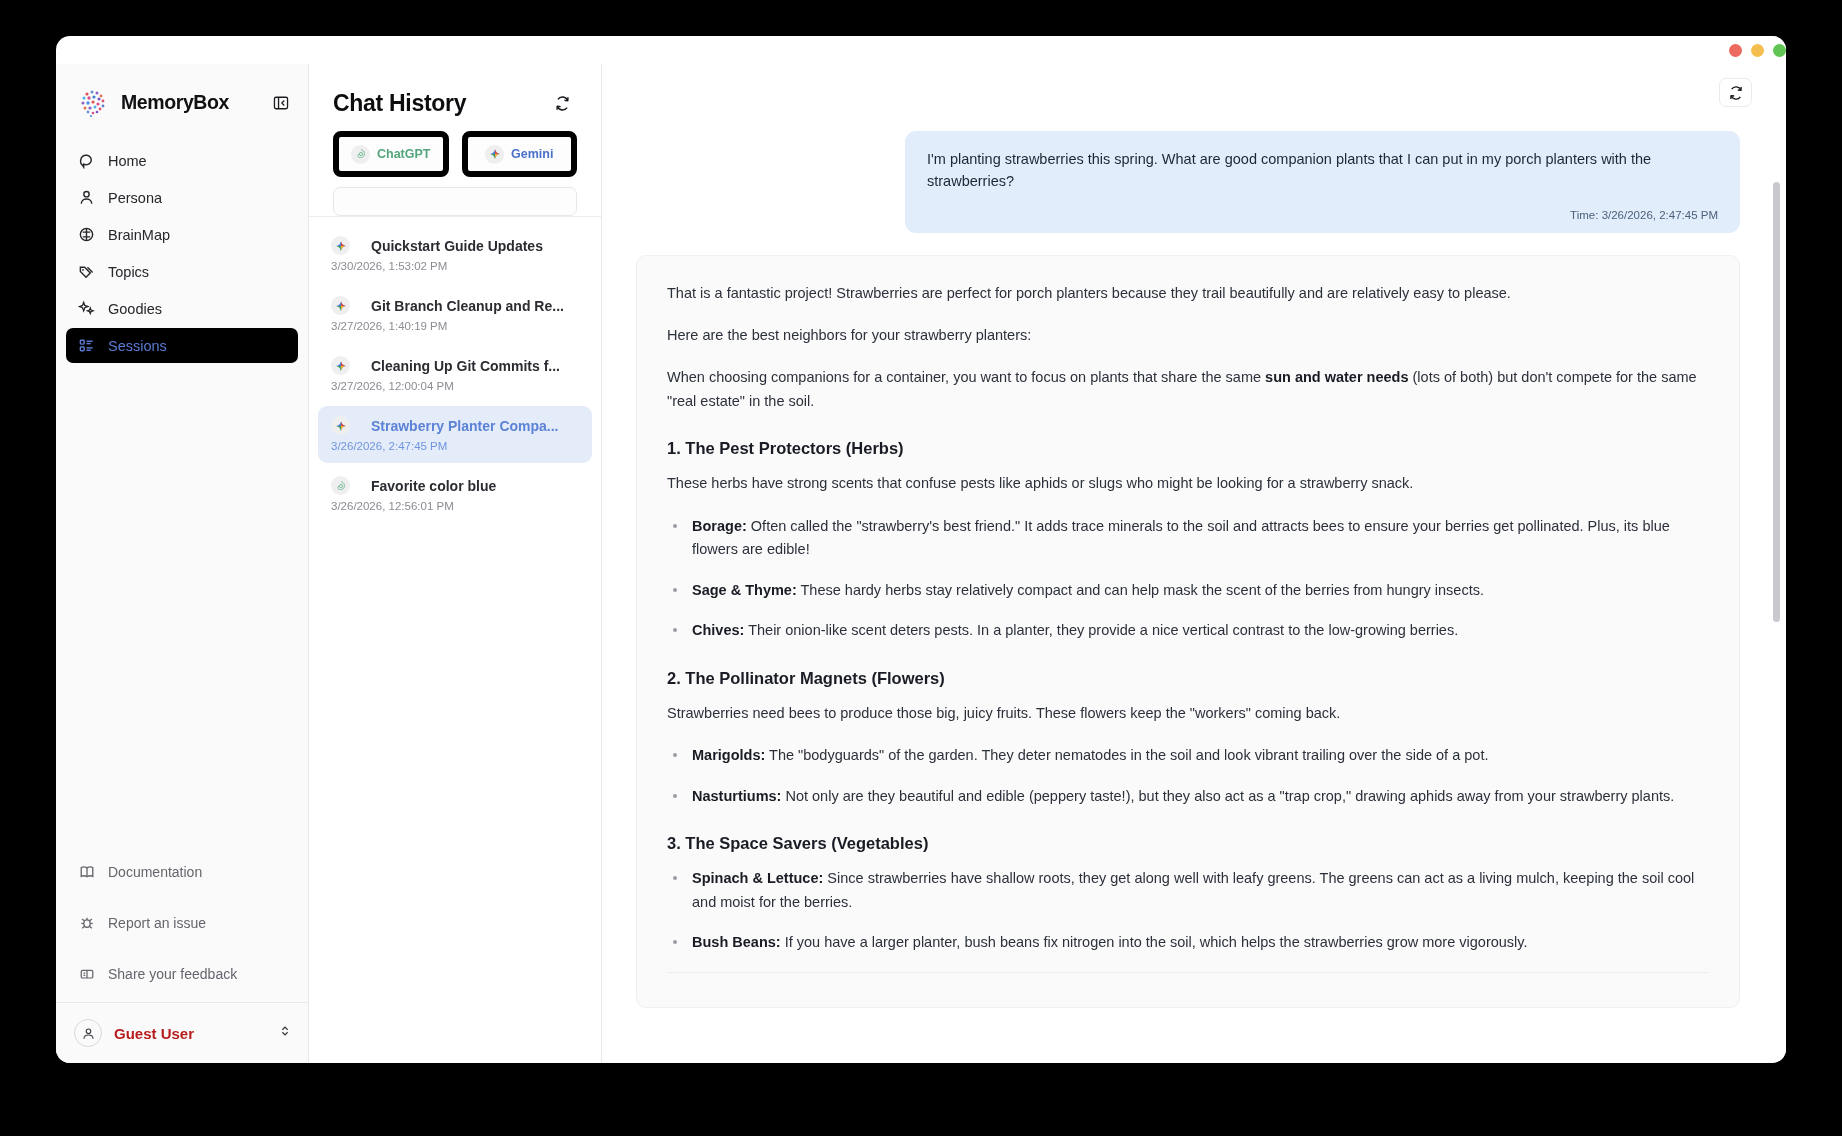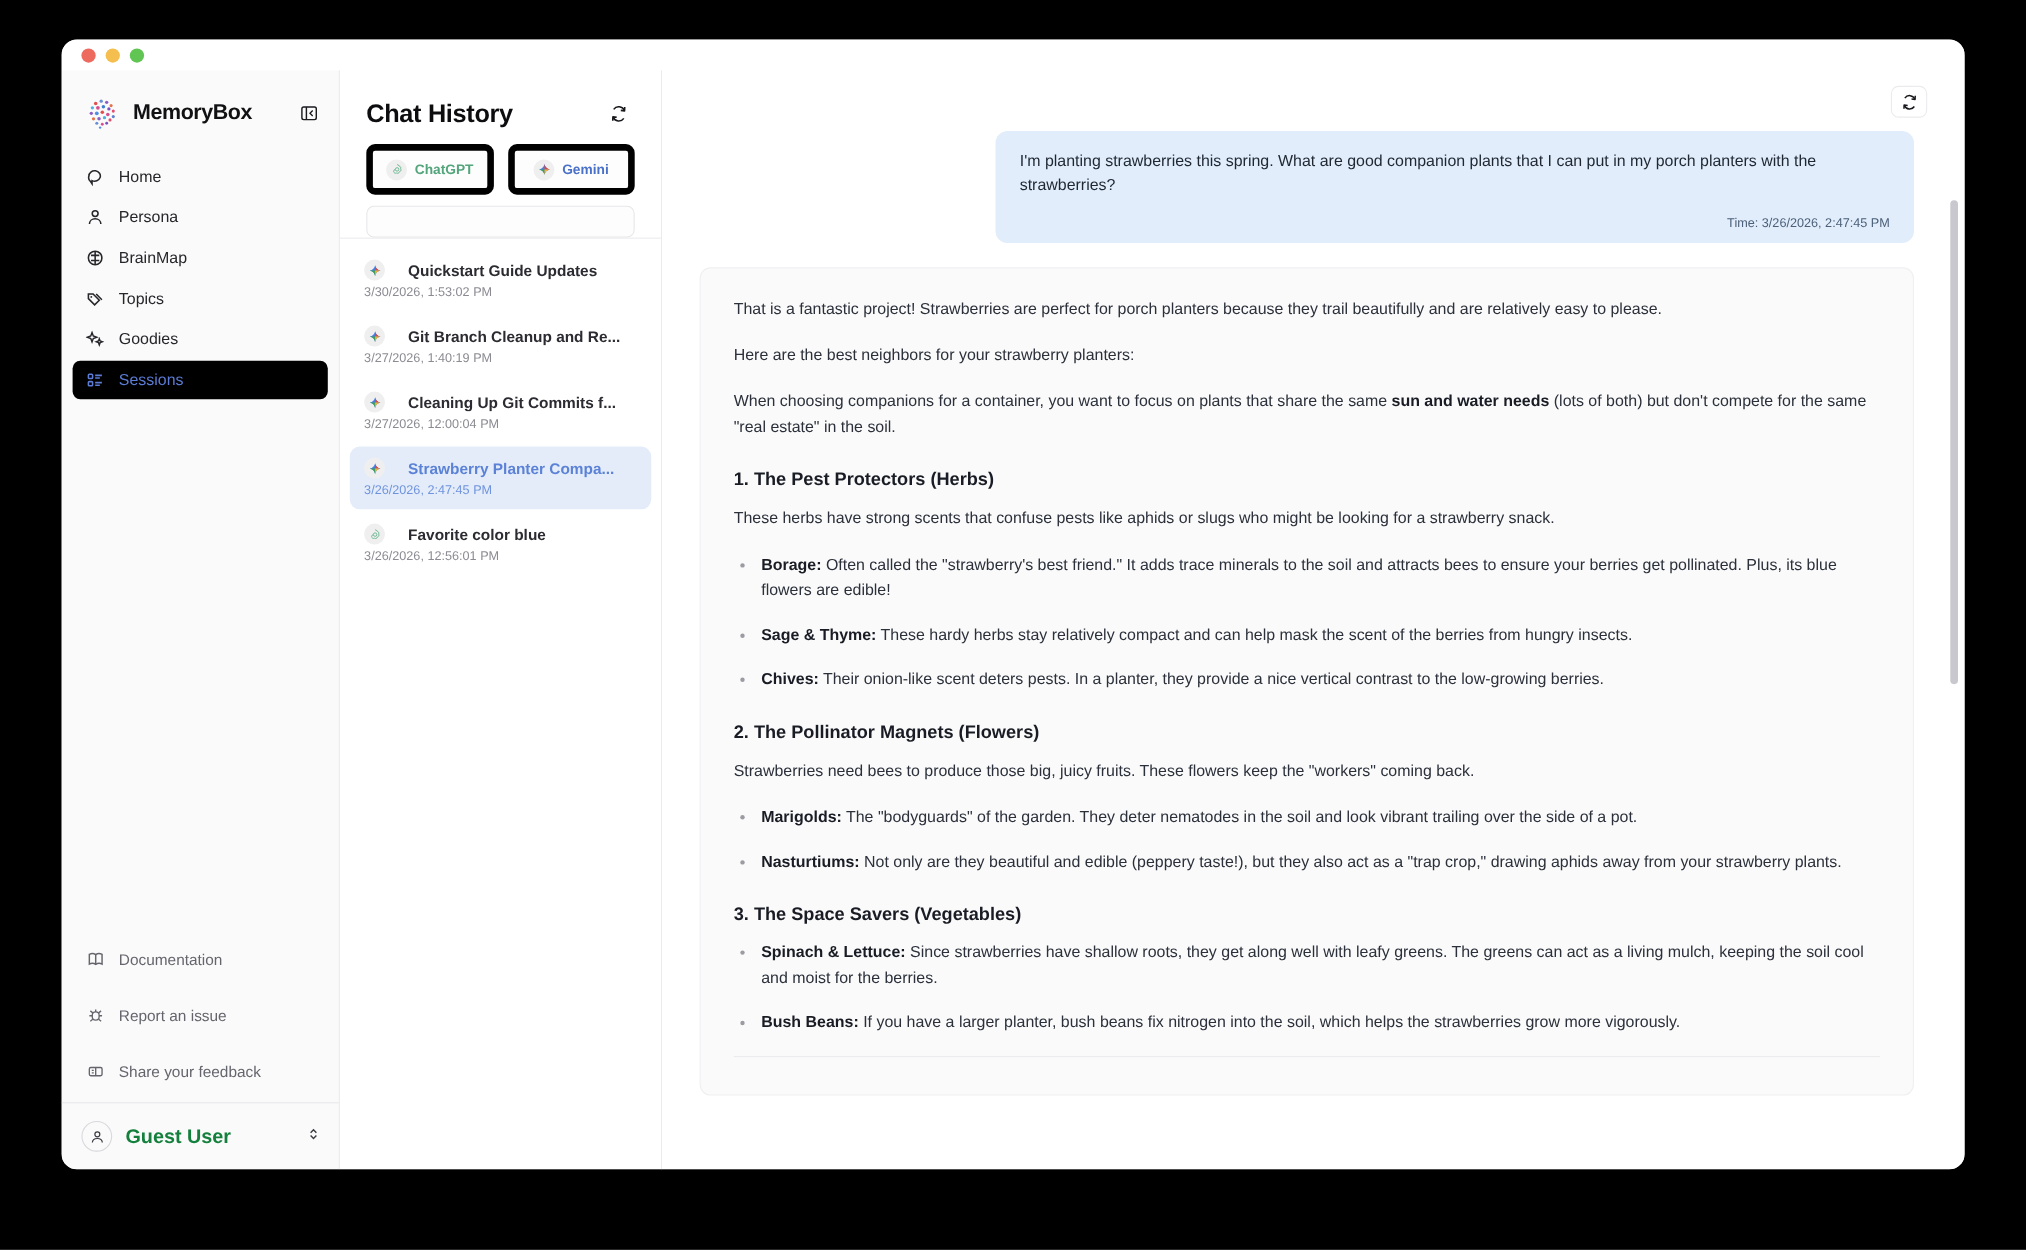--- a/index.html
+++ b/index.html
@@ -11,20 +11,21 @@
   }
   .window {
     position: absolute;
     left: 56px; top: 36px;
     width: 1730px; height: 1027px;
     background: #ffffff;
     border-radius: 14px;
     overflow: hidden;
     display: flex;
     flex-direction: column;
+    align-items: flex-end;
   }
   .titlebar {
     height: 28px;
     background: #ffffff;
     display: flex;
     align-items: center;
     padding-left: 18px;
     gap: 9px;
     flex: none;
   }
@@ -76,21 +77,21 @@
 
   .user-row {
     border-top: 1px solid #e9e9ec;
     display: flex; align-items: center; gap: 12px;
     padding: 16px 16px 16px 18px;
   }
   .avatar {
     width: 28px; height: 28px; border-radius: 50%;
     border: 1px solid #d8d8dd; display:flex; align-items:center; justify-content:center; flex:none;
   }
-  .user-name { font-size: 18px; font-weight: 700; color: #15803d; flex: 1; }
+  .user-name { font-size: 15px; font-weight: 700; color: #b91c1c; flex: 1; }
 
   
   .history {
     width: 293px;
     background: #ffffff;
     border-right: 1px solid #e9e9ec;
     display: flex; flex-direction: column; flex: none;
   }
   .history-head {
     display: flex; align-items: center; justify-content: space-between;
@@ -135,21 +136,21 @@
   }
   .session-title {
     font-size: 14px; font-weight: 700; color: #2b2b31;
     white-space: nowrap; overflow: hidden; text-overflow: ellipsis;
   }
   .session.active .session-title { color: #5b82d6; }
   .session-time { font-size: 11.5px; color: #8b8b93; margin-top: 5px; }
   .session.active .session-time { color: #6f94dd; }
 
   
-  .main { flex: 1; background: #ffffff; display: flex; flex-direction: column; min-width: 0; position: relative; }
+  .main { flex: 1; background: #ffffff; display: flex; flex-direction: column; min-width: 0; position: relative; gap: 12px; }
   .main-top { display: flex; justify-content: flex-end; padding: 14px 34px 0 34px; flex: none; }
   .refresh-box {
     width: 33px; height: 29px; border: 1px solid #ebebee; border-radius: 7px;
     background: #fff; display: flex; align-items: center; justify-content: center; cursor: pointer;
   }
   .scroll-area { flex: 1; overflow-y: auto; padding: 12px 46px 0 34px; }
   .user-bubble {
     background: #e1edfb; border-radius: 11px; padding: 18px 22px 12px 22px;
     margin-left: auto; max-width: 835px; margin-bottom: 22px;
   }

